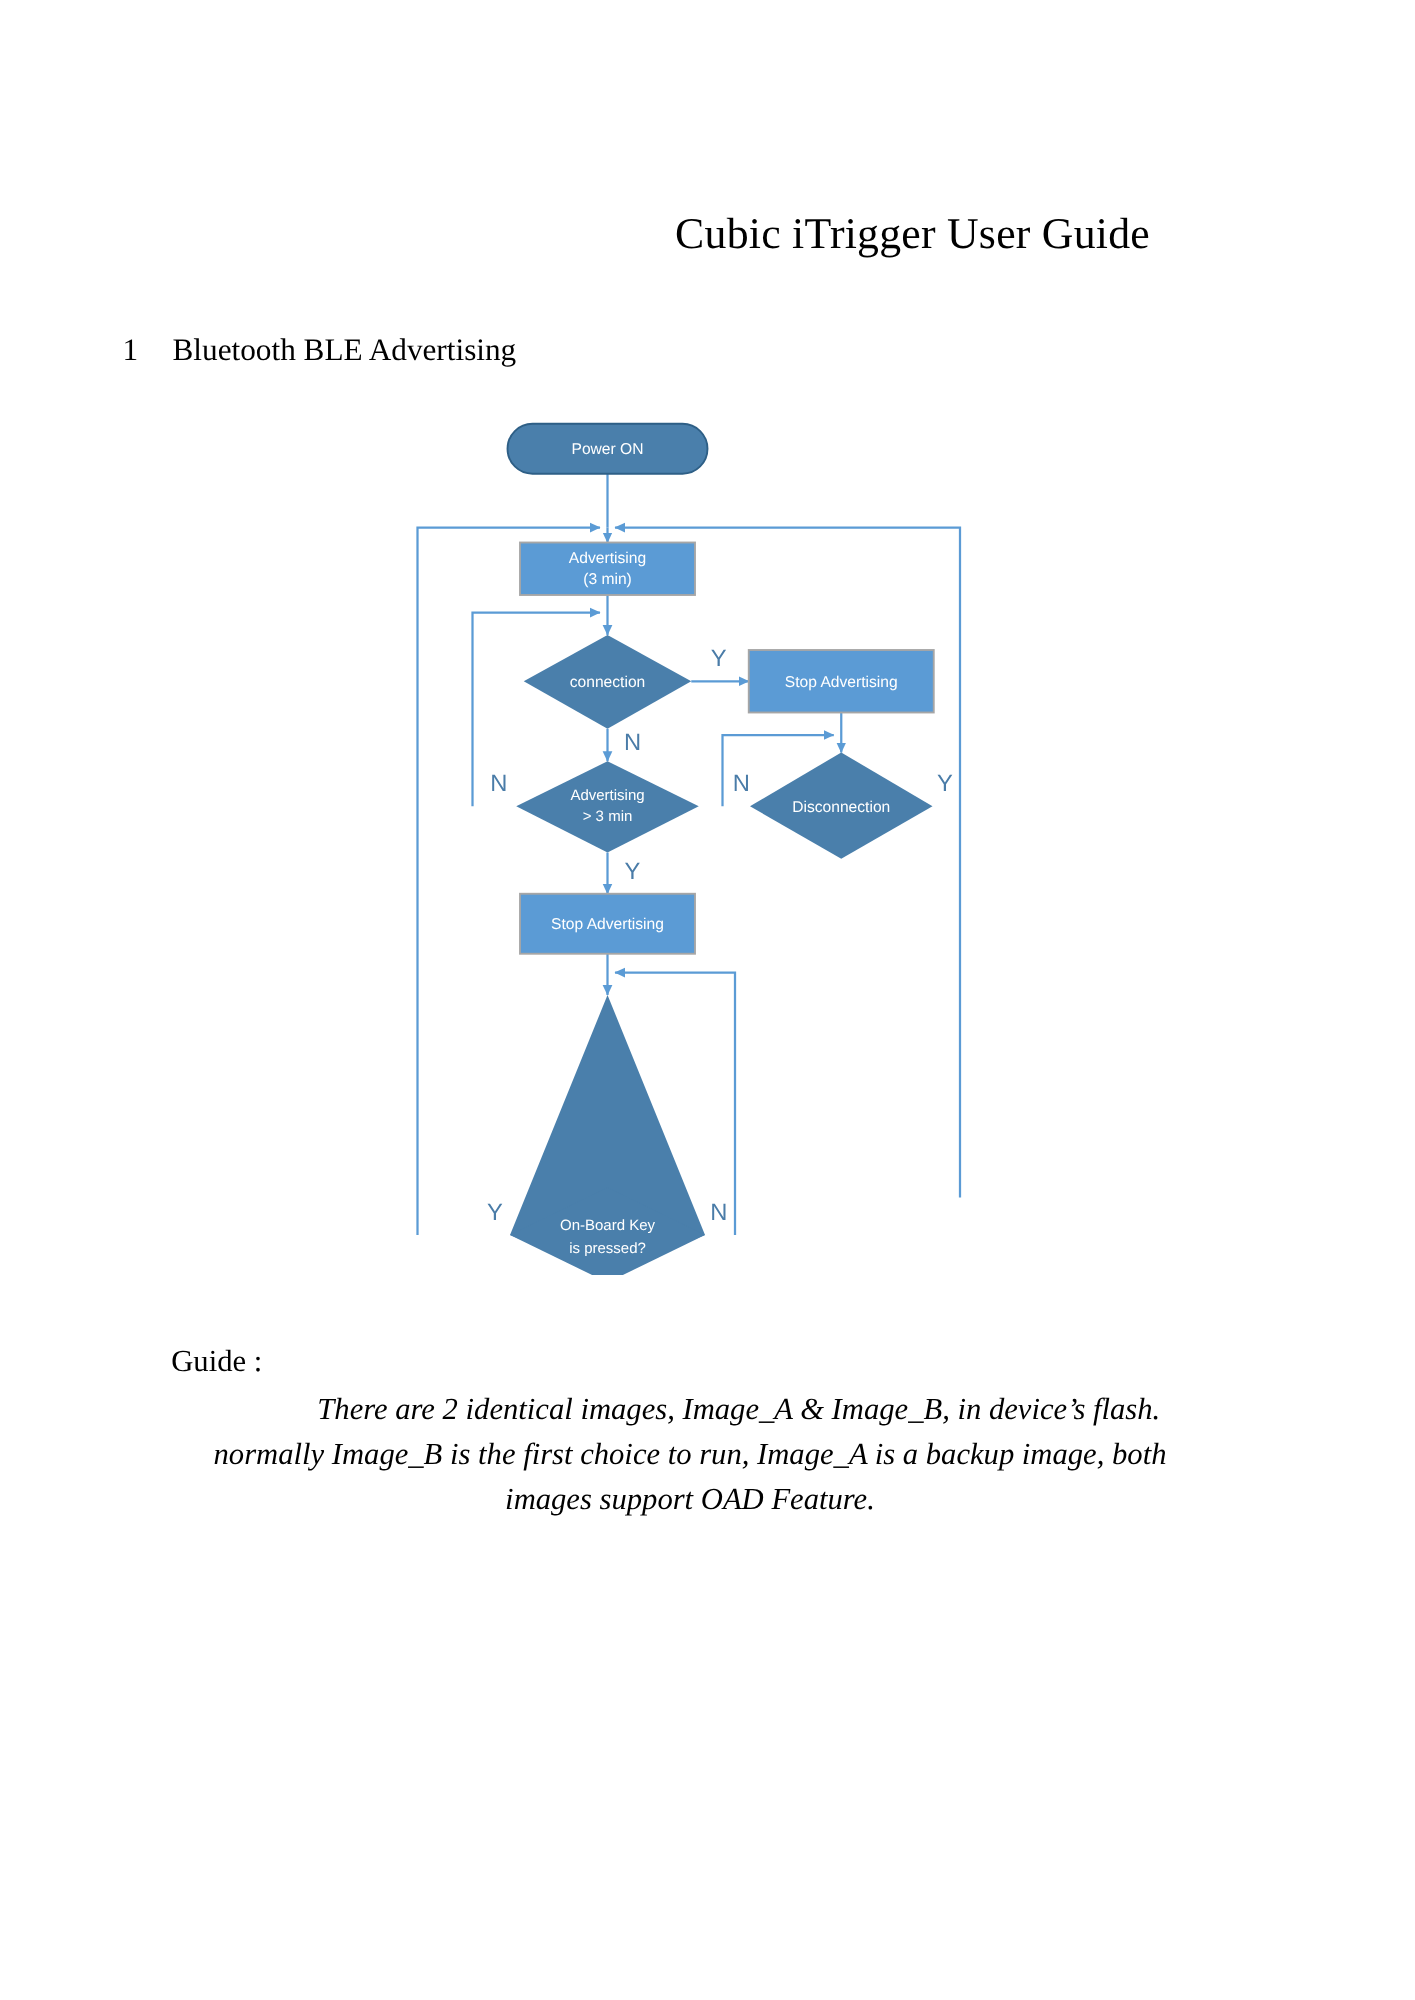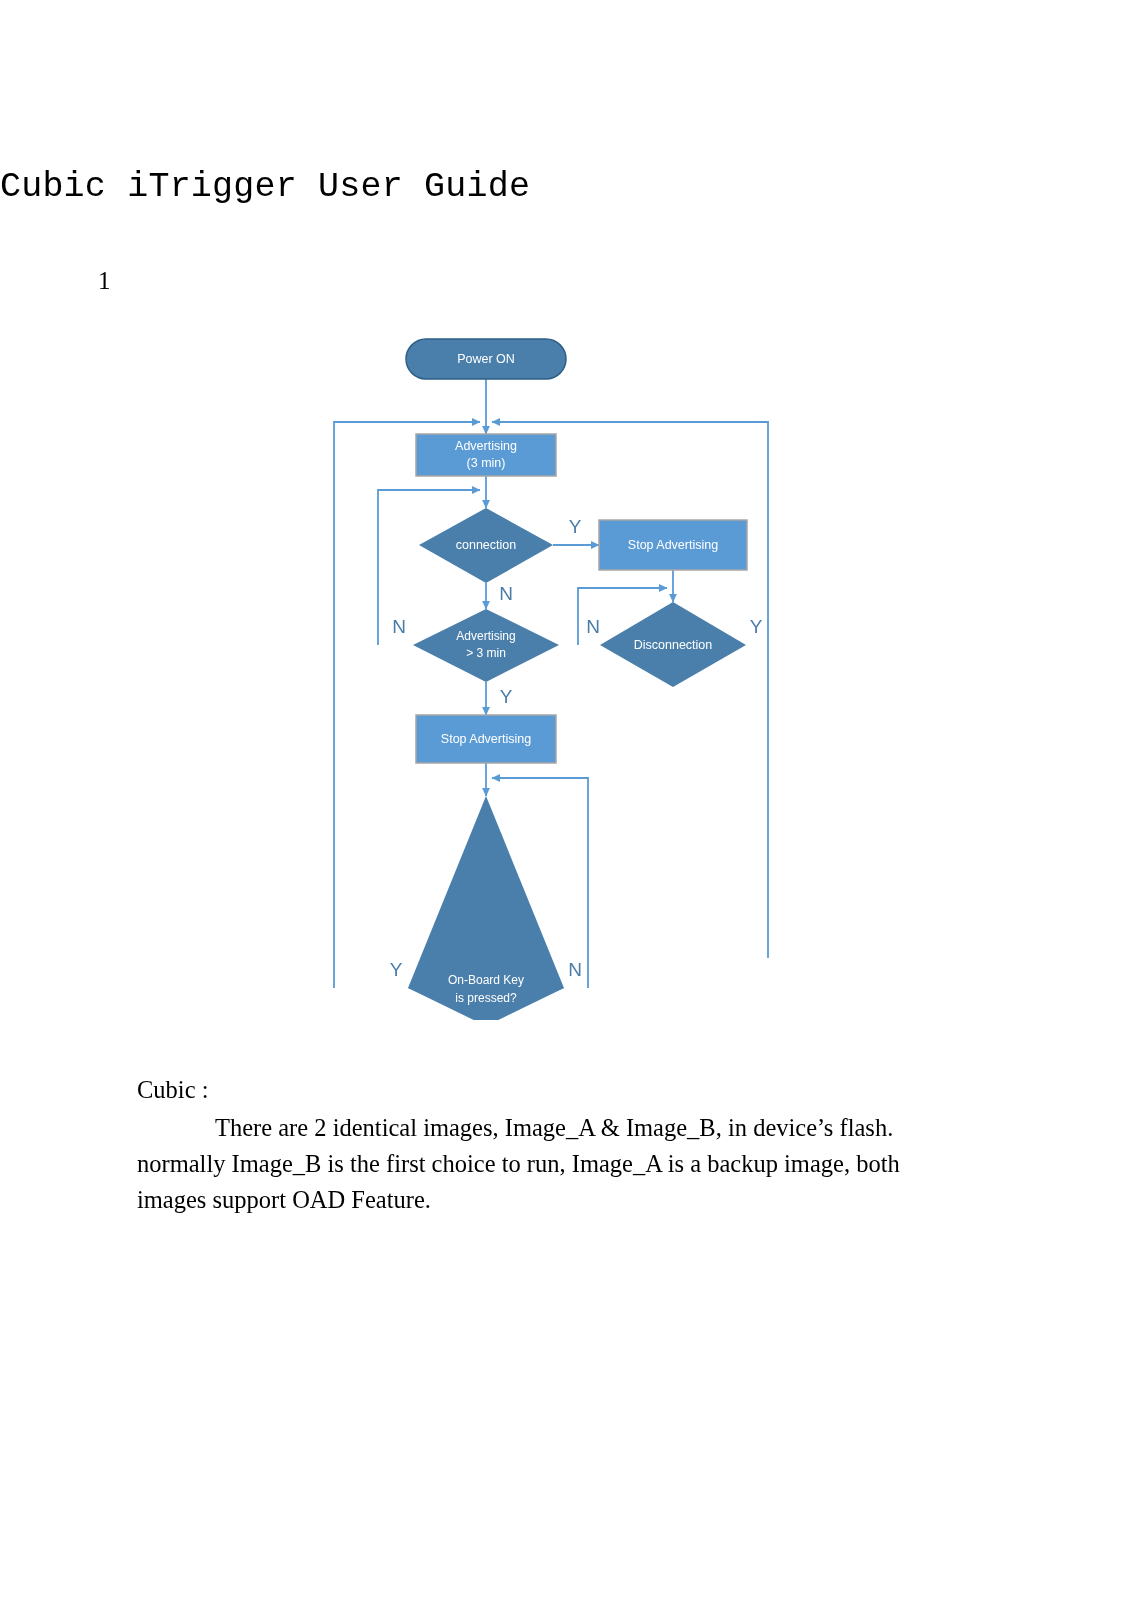--- a/index.html
+++ b/index.html
@@ -20,26 +20,25 @@
     position: absolute;
     inset: 0;
     background: #fff;
   }
 
   .doc-title {
     position: absolute;
     top: 142px;
     left: 0;
     width: 920px;
-    text-align: left;
+    text-align: right;
     font-size: 35px;
     line-height: 44px;
     font-weight: normal;
     letter-spacing: 0.2px;
-    font-family: Liberation Mono, monospace;
   }
 
   .section-heading {
     position: absolute;
     top: 265px;
     left: 98px;
     width: 700px;
     font-size: 25px;
     line-height: 32px;
     display: flex;
@@ -83,32 +82,34 @@
     left: 137px;
     width: 830px;
     font-size: 24.5px;
     line-height: 36px;
   }
   .note-label { display: block; }
   .note-body {
     display: block;
     margin-top: 2px;
     text-indent: 78px;
-    text-align: left;
+    text-align: center;
+    font-style: italic;
   }
 </style>
 </head>
 <body>
 
 <div class="page">
 
   <h1 class="doc-title">Cubic iTrigger User Guide</h1>
 
   <div class="section-heading">
     <span class="section-number">1</span>
+    <span class="section-label">Bluetooth BLE Advertising</span>
   </div>
 
   <div class="flow-wrap">
     <svg width="470" height="690" viewBox="0 0 470 690" xmlns="http://www.w3.org/2000/svg">
       <defs>
         <marker id="arrow" markerWidth="9" markerHeight="9" refX="8" refY="4.5" orient="auto" markerUnits="userSpaceOnUse">
           <path d="M0,0.6 L8.4,4.5 L0,8.4 z" fill="#5b9bd5"></path>
         </marker>
       </defs>
 
@@ -192,17 +193,17 @@
         <text class="branch-label" x="190" y="368">Y</text>
         <text class="branch-label" x="277" y="298">N</text>
         <text class="branch-label" x="440" y="298">Y</text>
         <text class="branch-label" x="80" y="641">Y</text>
         <text class="branch-label" x="259" y="641">N</text>
       </g>
     </svg>
   </div>
 
   <div class="note-block">
-    <span class="note-label">Cubic :</span>
+    <span class="note-label">Guide :</span>
     <span class="note-body">There are 2 identical images, Image_A &amp; Image_B, in device’s flash. normally Image_B is the first choice to run, Image_A is a backup image, both images support OAD Feature.</span>
   </div>
 
 </div>
 
 </body></html>

